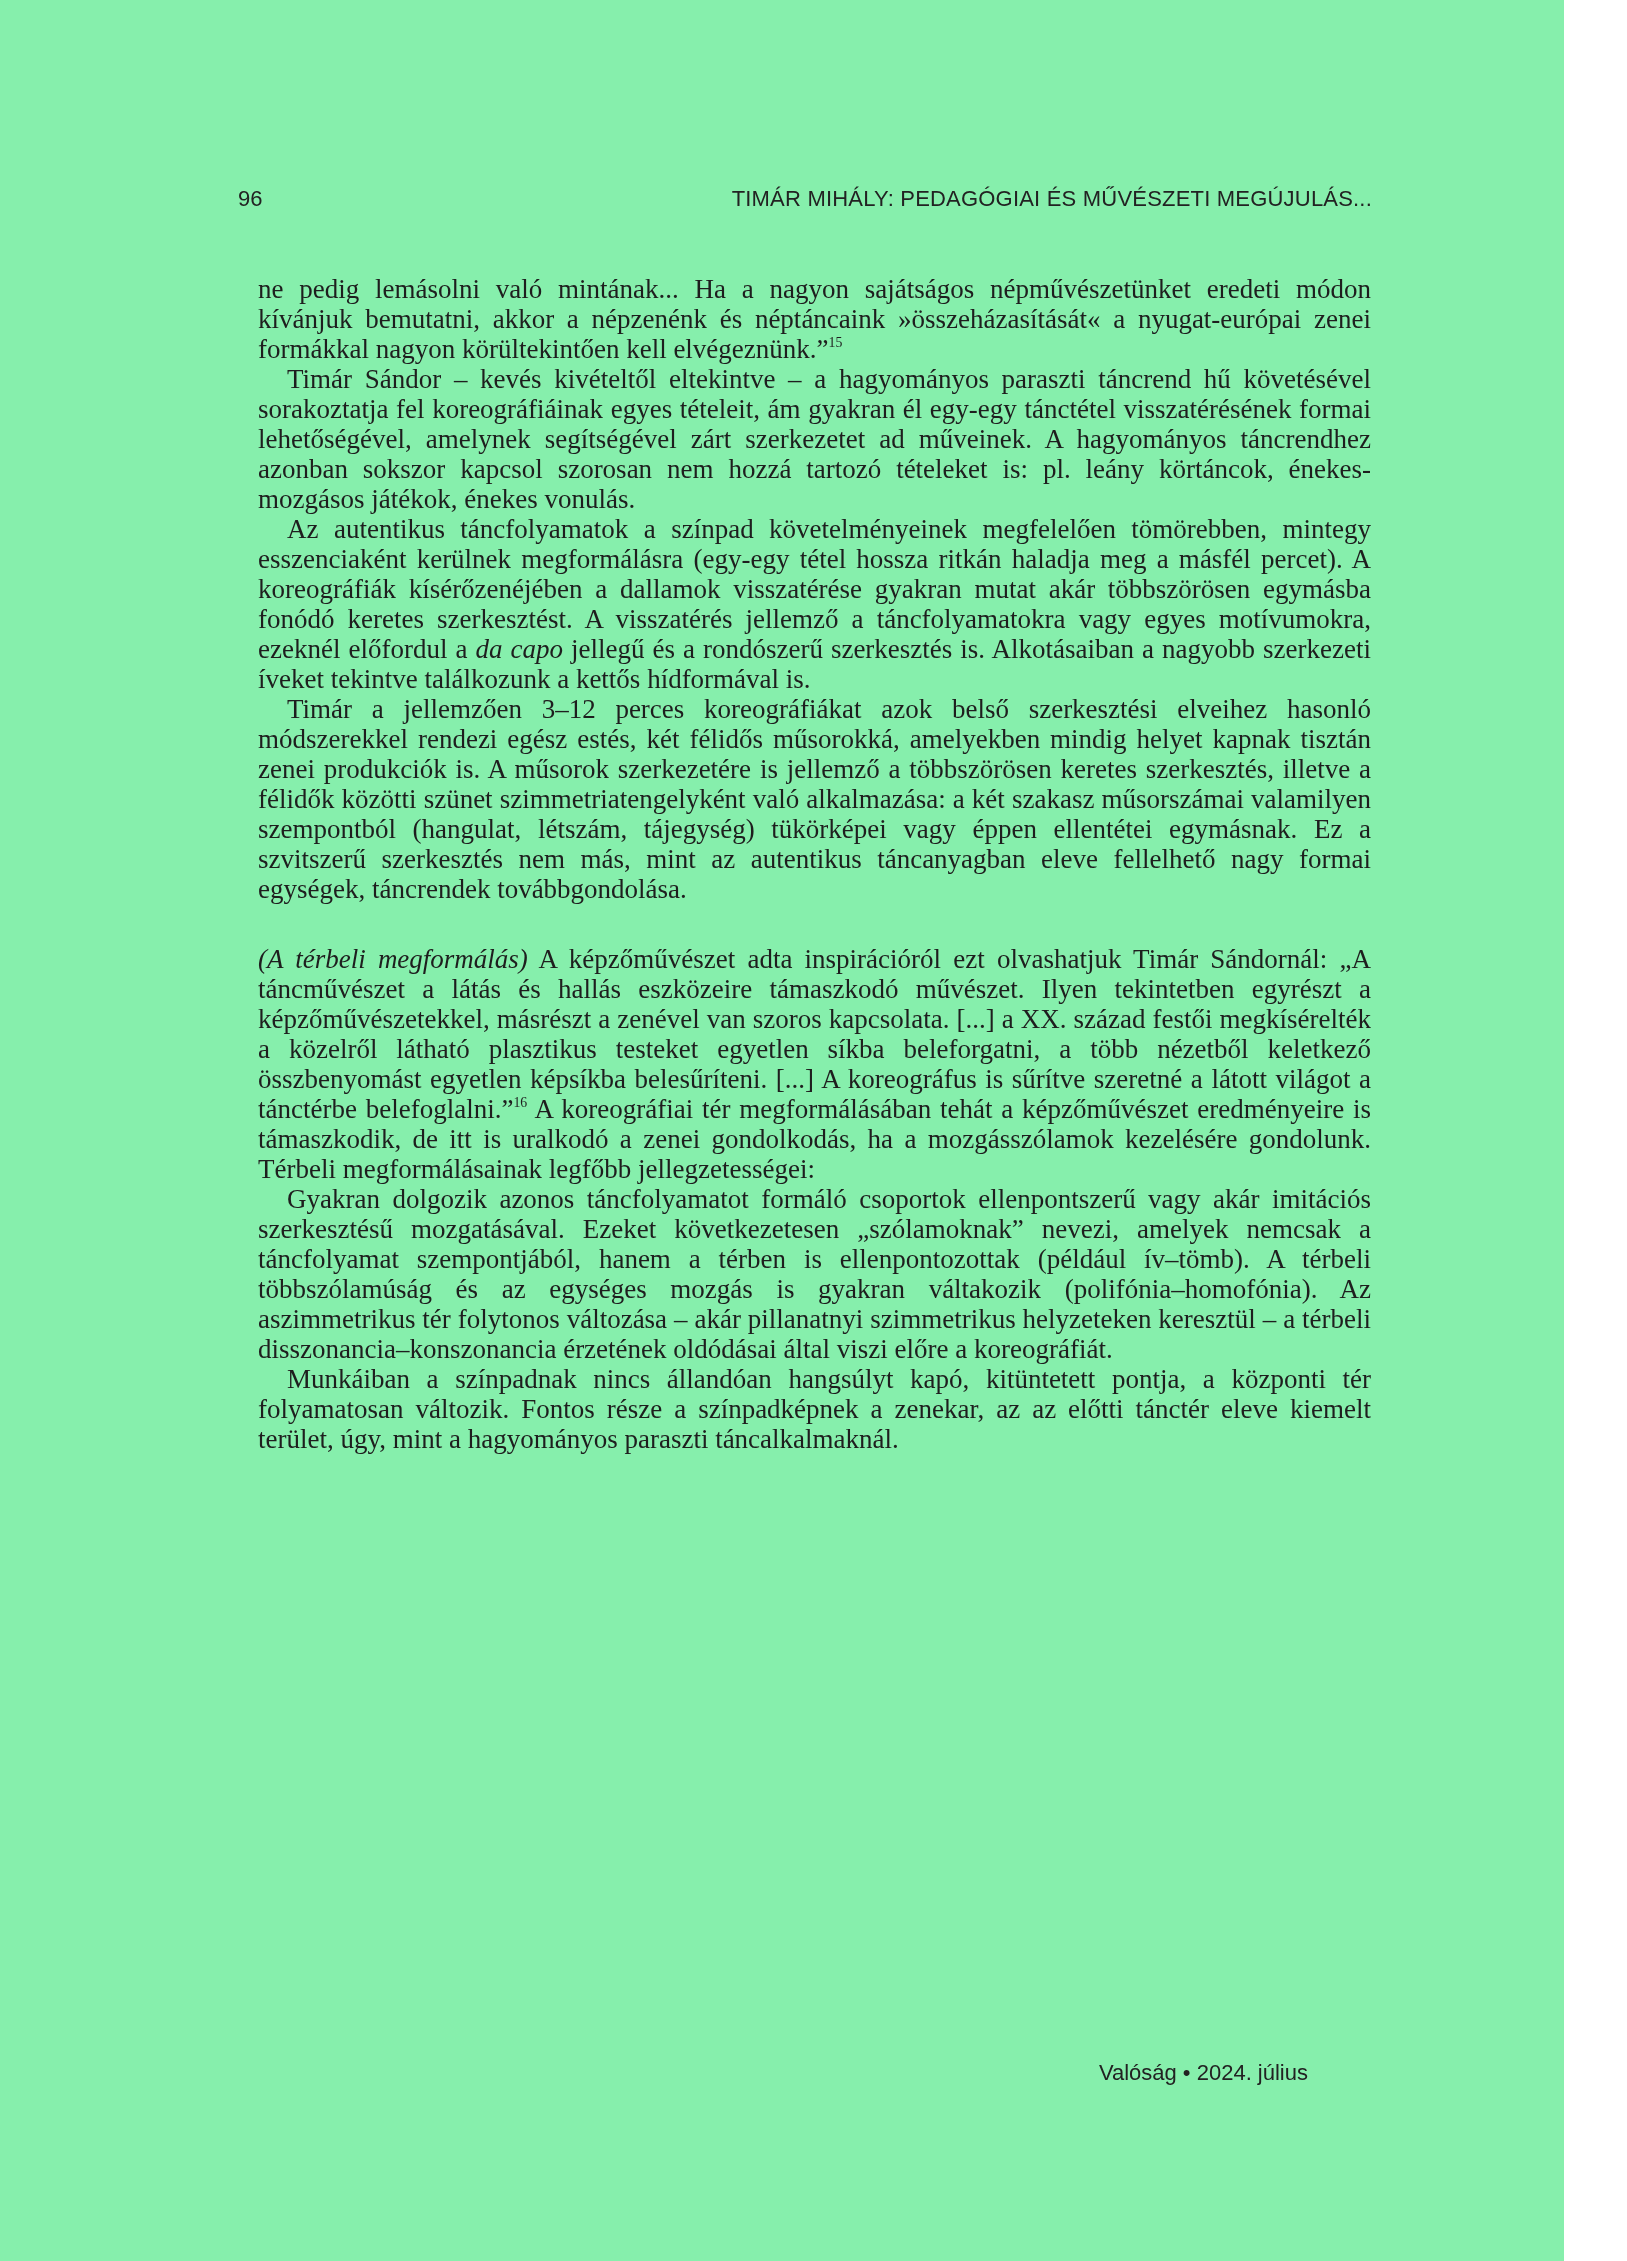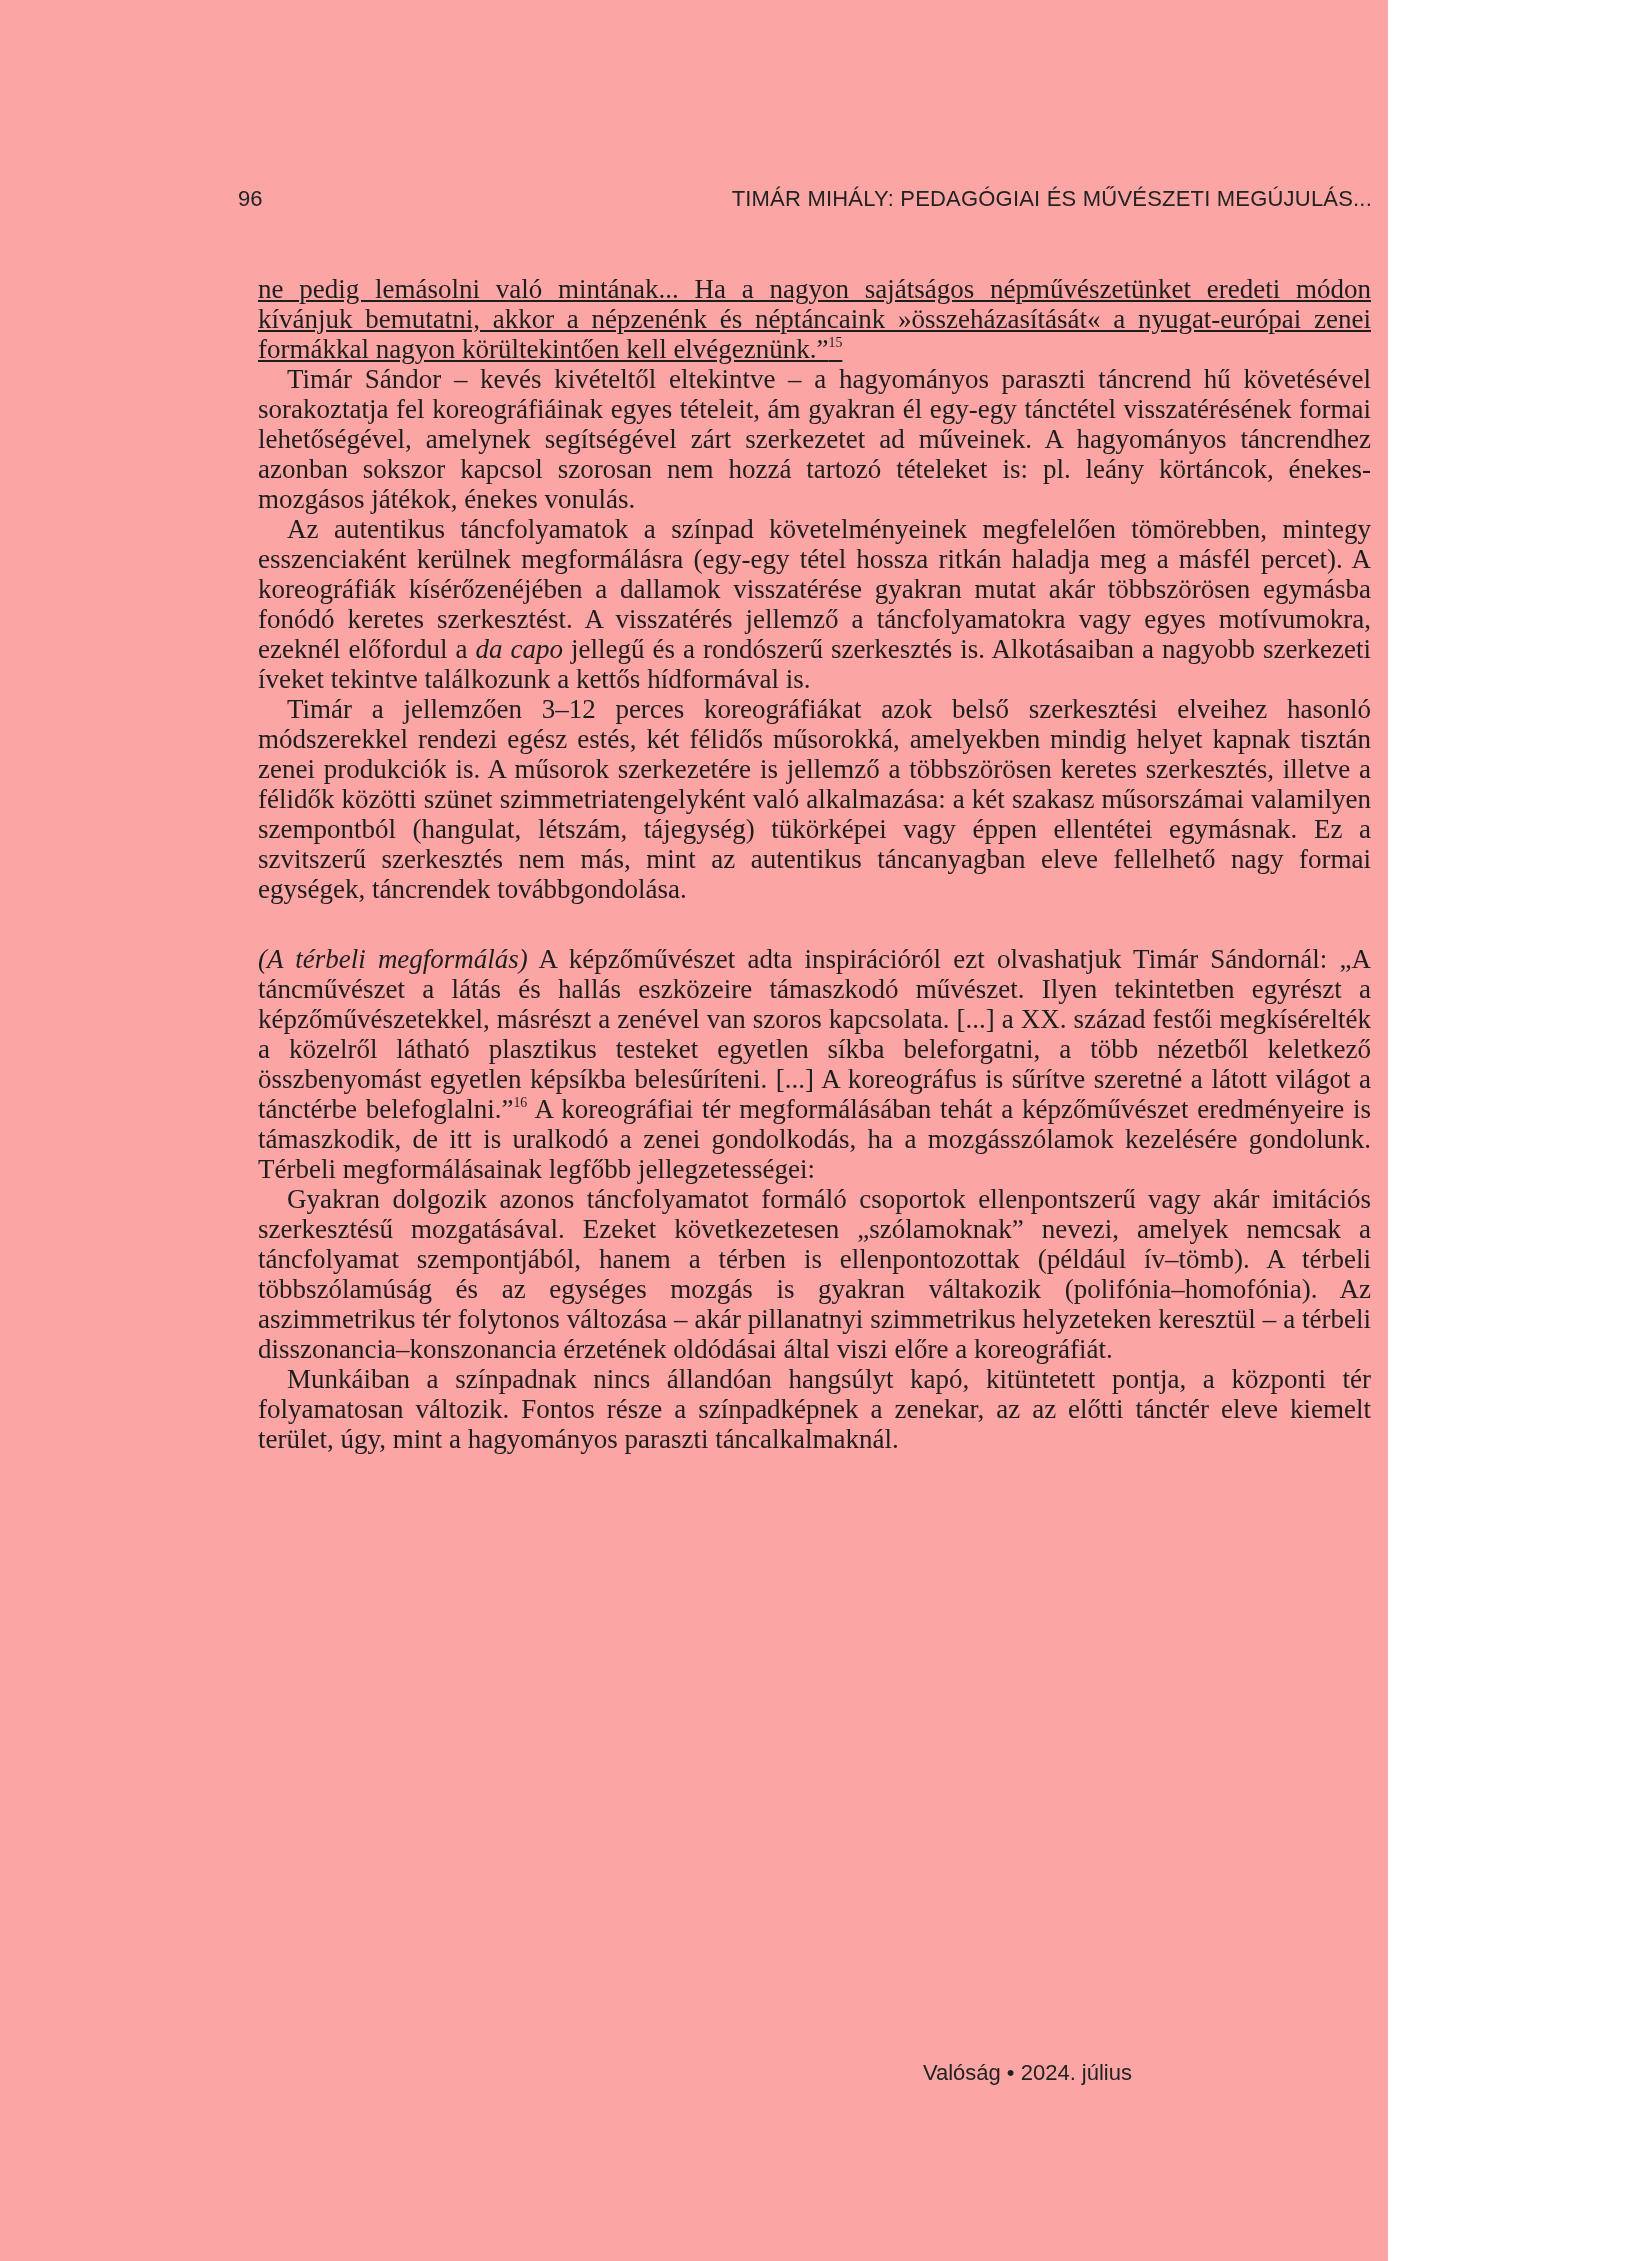--- a/index.html
+++ b/index.html
@@ -1,31 +1,31 @@
 <!DOCTYPE html>
 <html style="font-size:12.3px"><head>
 <meta charset="utf-8">
 <style>
   html, body { margin: 0; padding: 0; background: #ffffff; }
   body { width: 1628px; height: 2261px; position: relative; overflow: hidden; }
-  .page { position: absolute; left: 0; top: 0; width: 1388px; height: 2261px; background: #fca5a5; color: #1a1a1a; }
+  .page { position: absolute; left: 0; top: 0; width: 1564px; height: 2261px; background: #86efac; color: #1a1a1a; }
   .running-head {
     position: absolute; top: 186px; left: 238px; width: 1134px; height: 31px;
     font-family: "Liberation Sans", "DejaVu Sans", sans-serif; font-size: 22px; color: #222;
   }
   .running-head .pageno { position: absolute; left: 0; top: 0; }
   .running-head .title { position: absolute; right: 0; top: 0; letter-spacing: 0.2px; }
   .body {
     position: absolute; top: 274px; left: 258px; width: 1113px;
     font-family: "Liberation Serif", "DejaVu Serif", serif;
     font-size: 27px; line-height: 30px; color: #1e1e1e;
     text-align: justify; hyphens: manual;
   }
   .body p { margin: 0; text-indent: 29px; }
-  .body p.noindent { text-indent: 0; text-decoration: underline; }
+  .body p.noindent { text-indent: 0; }
   .body p.section-start { margin-top: 40px; text-indent: 0; }
   .body sup { font-size: 13.8px; line-height: 0; vertical-align: 10.7px; }
   .body em { }
   .footer {
     position: absolute; top: 2060px; right: 256px;
     font-family: "Liberation Sans", "DejaVu Sans", sans-serif; font-size: 22px; color: #222;
   }
 </style>
 </head>
 <body>

